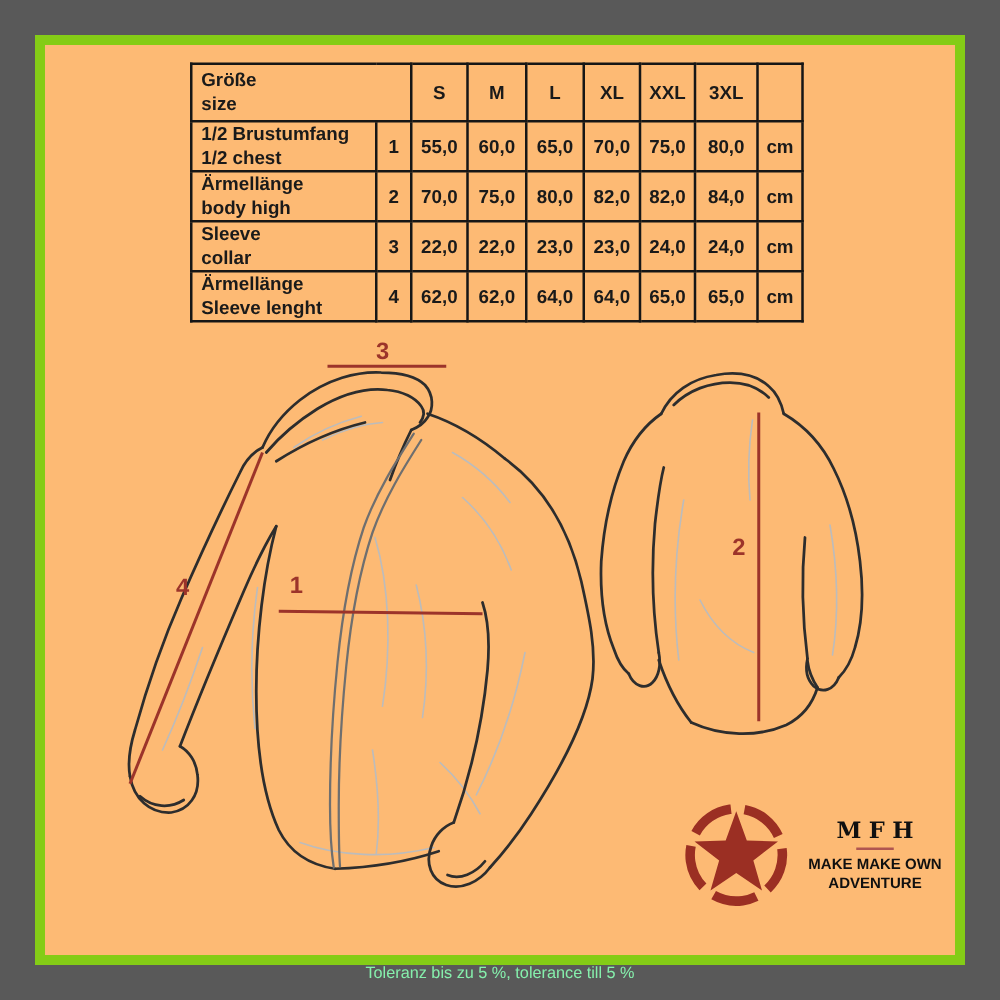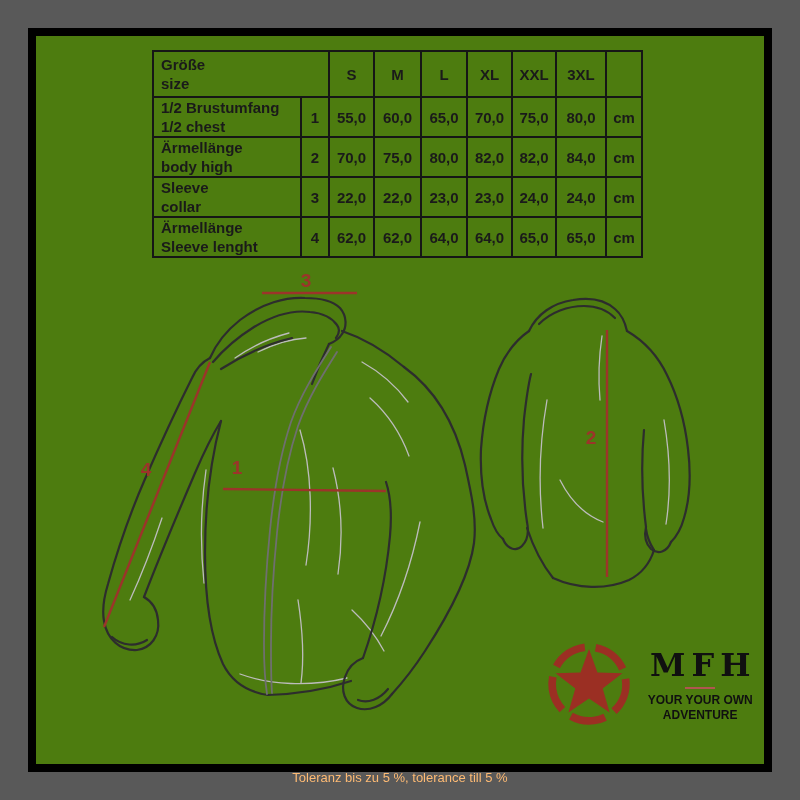--- a/index.html
+++ b/index.html
@@ -3,22 +3,22 @@
 <meta charset="utf-8">
 <style>
   html,body{margin:0;padding:0;}
   body{
     width:800px;height:800px;position:relative;overflow:hidden;
     background:#595959;
     font-family:"Liberation Sans", sans-serif;
   }
   .frame{
     position:absolute;inset:28px;
-    border:8px solid #000000;
-    background:#4d7c0f;
+    border:8px solid #84cc16;
+    background:#fdba74;
   }
   
   .size-table{
     position:absolute;left:116px;top:14px;
     border-collapse:collapse;table-layout:fixed;
     color:#1a1a1a;
   }
   .size-table td,.size-table th{
     border:2px solid #161616;
     font-size:15px;font-weight:700;
@@ -39,31 +39,31 @@
   .mlabel{fill:#9c342a;font-family:"Liberation Sans",sans-serif;font-size:19px;font-weight:700;text-anchor:middle;}
   
   .logo{
     position:absolute;left:508px;top:602px;width:212px;height:92px;
     display:flex;align-items:center;
   }
   .logo-star{width:90px;height:90px;flex:0 0 auto;}
   .brand-text{margin-left:10px;text-align:center;flex:1;}
   .brand-name{
     font-family:"DejaVu Serif","Liberation Serif",serif;
-    font-weight:700;font-size:32px;letter-spacing:6px;
+    font-weight:700;font-size:18px;letter-spacing:6px;
     color:#101010;white-space:nowrap;margin-left:6px;
   }
   .brand-divider{width:30px;height:2px;background:#b05650;margin:3px auto 4px auto;}
   .brand-tagline{
     font-size:12px;font-weight:700;color:#101010;line-height:15px;white-space:nowrap;
   }
   
   .footer-note{
     position:absolute;left:0;top:770px;width:800px;
-    text-align:center;font-size:13px;color:#fdba74;
+    text-align:center;font-size:13px;color:#86efac;
   }
 </style>
 </head>
 <body>
 
 <div class="frame">
 
   <table class="size-table">
     <colgroup>
       <col style="width:148px">
@@ -218,20 +218,20 @@
   <div class="logo">
     <svg class="logo-star" viewBox="0 0 100 100">
       <g transform="rotate(-8 50 50)">
         <circle cx="50" cy="50" r="41" fill="none" stroke="#9b2f23" stroke-width="8.5" stroke-dasharray="39.5 12"></circle>
       </g>
       <polygon fill="#9b2f23" points="50,11 59.4,37.1 87.1,37.95 65.2,54.9 72.9,81.6 50,66 27.1,81.6 34.8,54.9 12.9,37.95 40.6,37.1"></polygon>
     </svg>
     <div class="brand-text">
       <div class="brand-name">MFH</div>
       <div class="brand-divider"></div>
-      <div class="brand-tagline">YOUR YOUR OWN</div>
+      <div class="brand-tagline">MAKE MAKE OWN</div>
       <div class="brand-tagline">ADVENTURE</div>
     </div>
   </div>
 
 </div>
 
 <div class="footer-note">Toleranz bis zu 5 %, tolerance till 5 %</div>
 
 </body></html>

